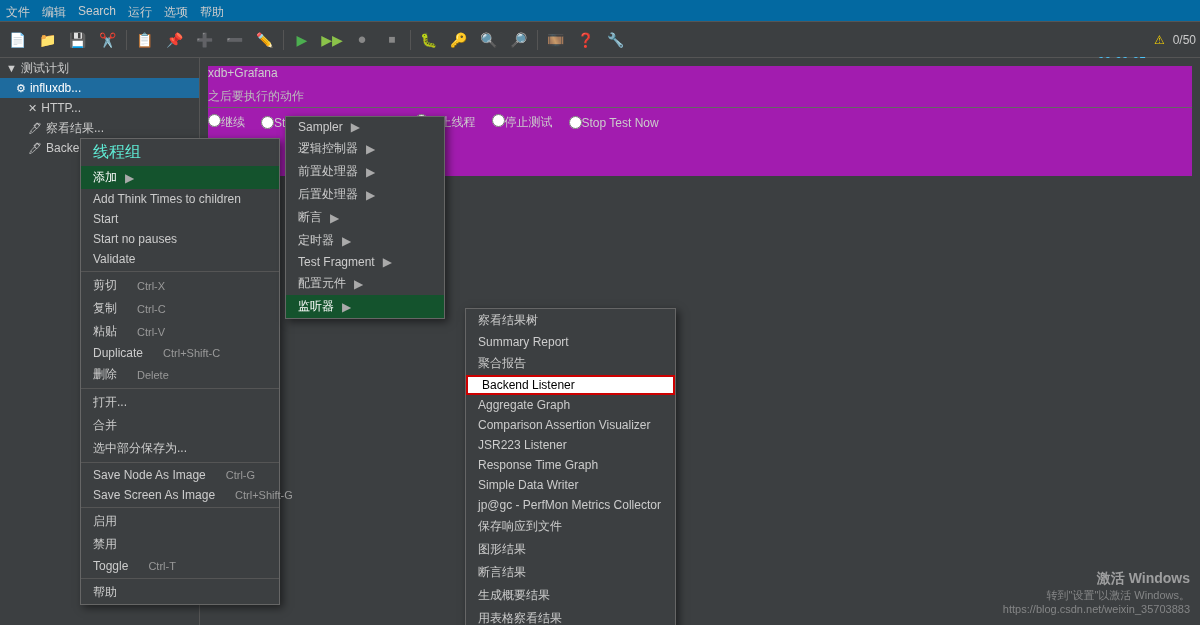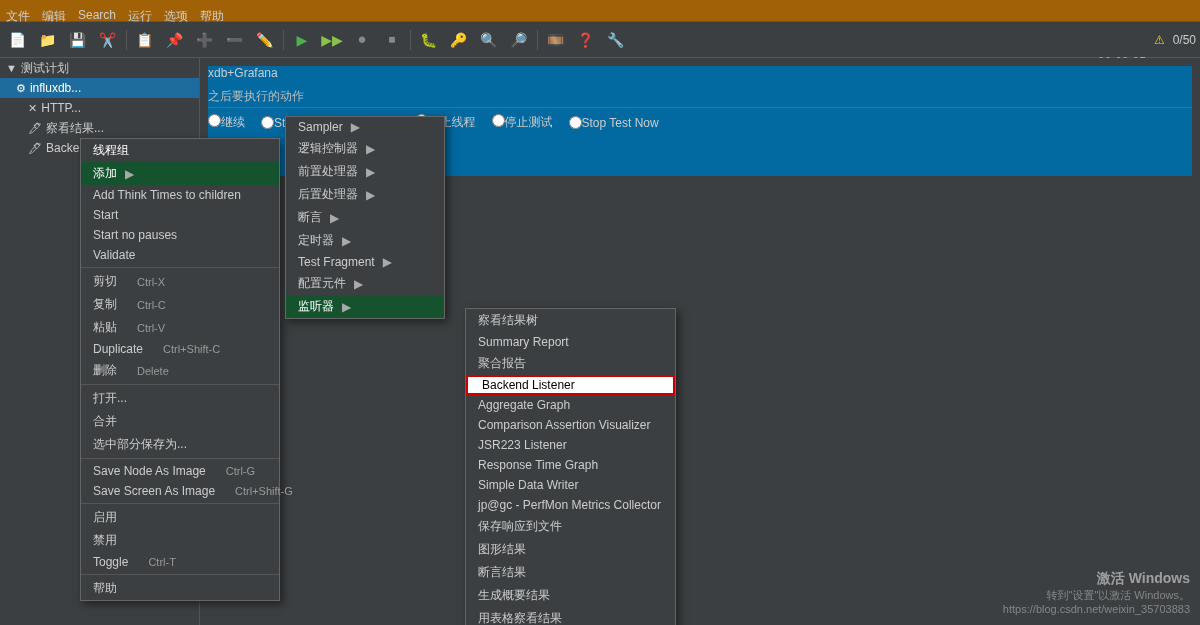--- a/index.html
+++ b/index.html
@@ -8,25 +8,25 @@
       height: 625px;
       overflow: hidden;
       font-family: 'SimSun', 'Microsoft YaHei', sans-serif;
       font-size: 12px;
       background: #3c3f41;
       color: #ccc;
     }
 
     
     .title-bar {
-      background: #a16207;
+      background: #0369a1;
       height: 22px;
       display: flex;
-      align-items: flex-start;
-      padding: 8px 6px;
+      align-items: flex-end;
+      padding: 0 6px;
       border-bottom: 1px solid #555;
     }
     .title-bar-menu {
       display: flex;
       gap: 12px;
       font-size: 12px;
       color: #ccc;
     }
     .title-bar-menu span {
       cursor: pointer;
@@ -111,21 +111,21 @@
     .tree-indent2 { padding-left: 28px; }
 
     
     .right-panel {
       flex: 1;
       background: #3c3f41;
       overflow: hidden;
       padding: 8px;
     }
     .panel-content {
-      background: #0369a1;
+      background: #a21caf;
     }
     .section-label {
       font-size: 12px;
       color: #bbb;
       border-bottom: 1px solid #666;
       margin: 8px 0 6px 0;
       padding-bottom: 2px;
     }
     .radio-group {
       display: flex;
@@ -177,22 +177,22 @@
       margin-left: 20px;
       color: #999;
       font-size: 11px;
     }
     .ctx-arrow {
       margin-left: 8px;
       color: #aaa;
     }
     .ctx-header {
       padding: 3px 12px;
-      color: #ffffff;
-      font-size: 12px;
+      color: #5eead4;
+      font-size: 16px;
     }
 
     
     .windows-watermark {
       position: absolute;
       bottom: 10px;
       right: 10px;
       text-align: right;
       color: rgba(200,200,200,0.7);
       font-size: 13px;

